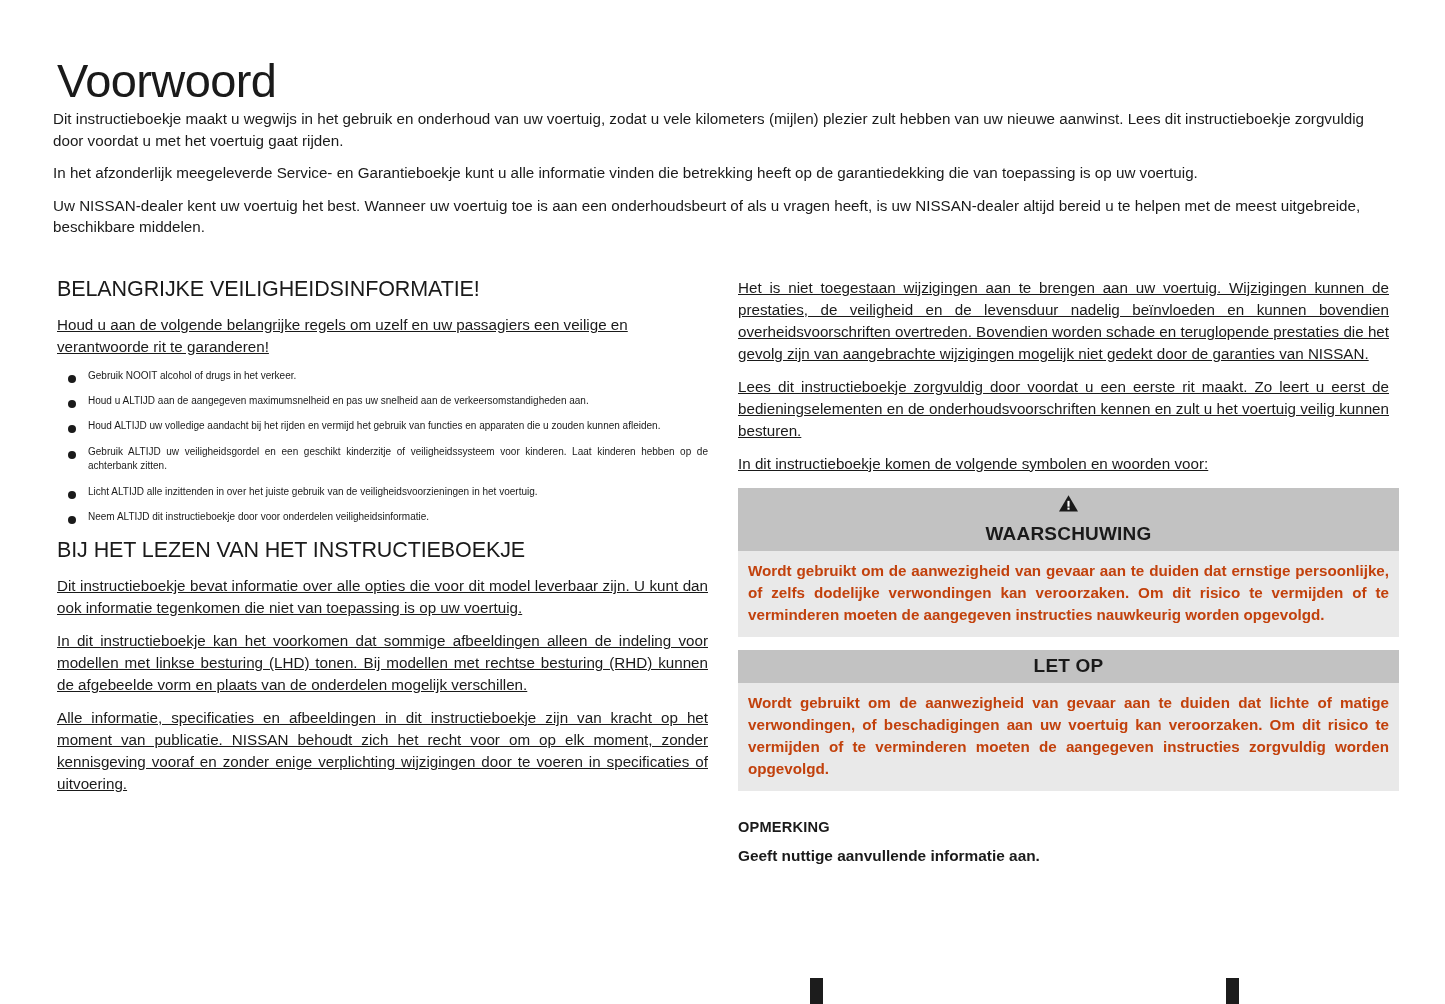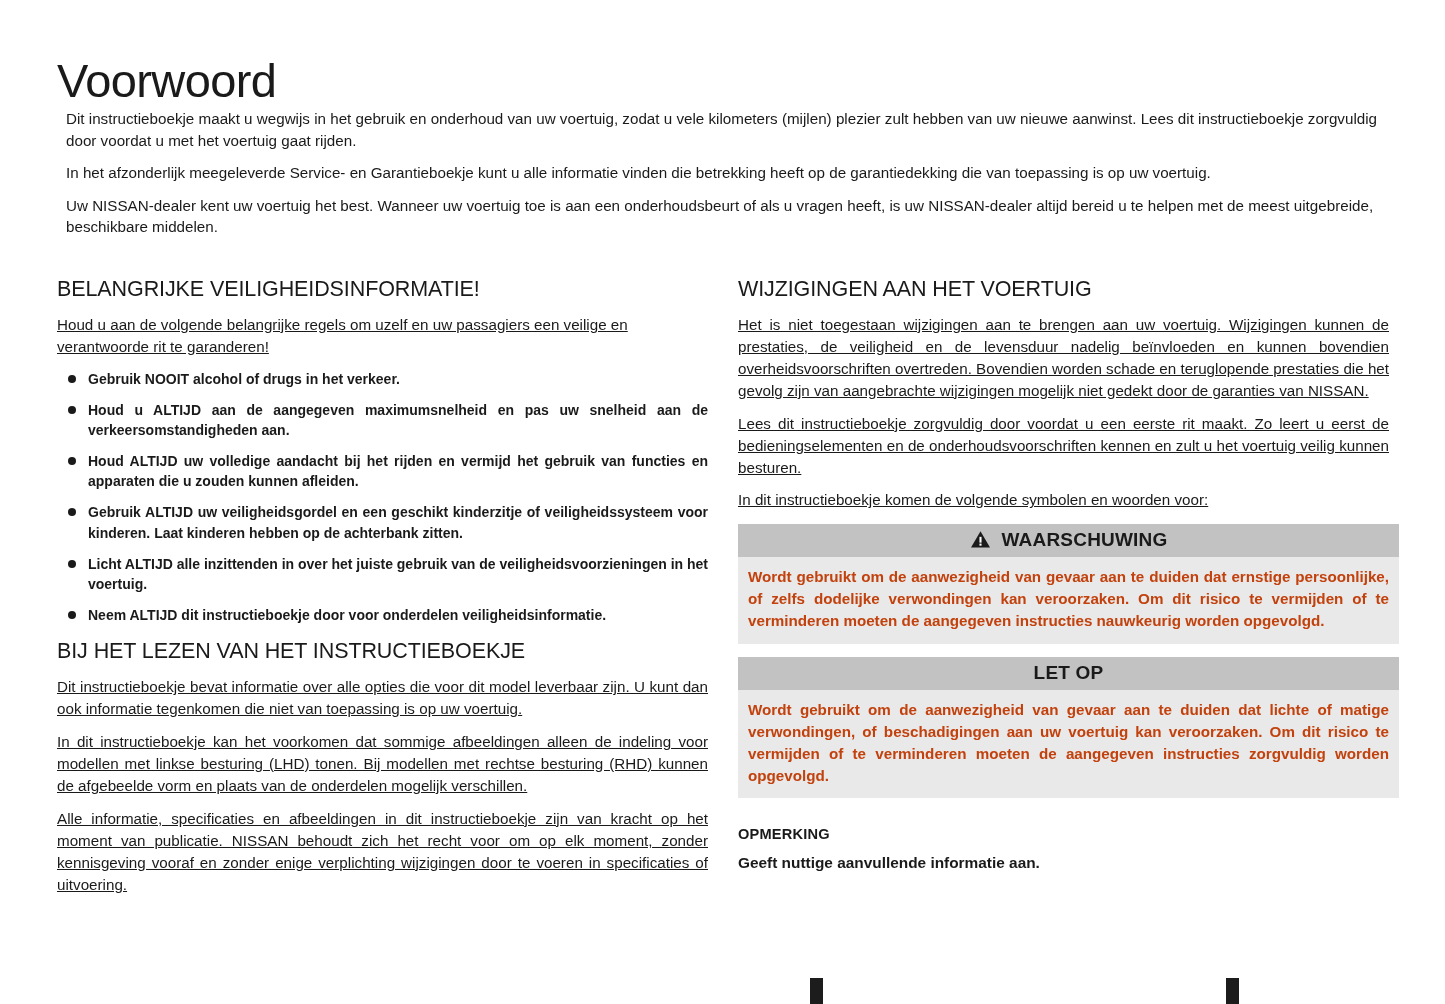--- a/index.html
+++ b/index.html
@@ -25,21 +25,21 @@
     left: 57px;
     top: 24px;
     font-size: 47px;
     font-weight: 400;
     letter-spacing: -0.6px;
     color: #1a1a1a;
     line-height: 1.1;
   }
   .intro {
     position: absolute;
-    left: 66px;
+    left: 53px;
     top: 108px;
     width: 1337px;
   }
   .intro p {
     margin: 0 0 11px 0;
     font-size: 15.2px;
     line-height: 1.42;
     text-align: left;
     color: #1a1a1a;
   }
@@ -78,22 +78,22 @@
   }
   ul.bullets {
     list-style: none;
     margin: 4px 0 13px 0;
     padding: 0;
   }
   ul.bullets li {
     position: relative;
     padding-left: 31px;
     margin-bottom: 11px;
-    font-size: 14px;
-    font-weight: bold;
+    font-size: 10px;
+    font-weight: normal;
     line-height: 1.44;
     text-align: justify;
     color: #1a1a1a;
   }
   ul.bullets li:last-child { margin-bottom: 0; }
   ul.bullets li::before {
     content: "";
     position: absolute;
     left: 11px;
     top: 6px;
@@ -108,23 +108,24 @@
   }
   .notice-head {
     background: #c2c2c2;
     text-align: center;
     font-size: 19px;
     font-weight: bold;
     letter-spacing: 0.2px;
     padding: 5px 0 6px 0;
     color: #1a1a1a;
     display: flex;
-    align-items: flex-start;
+    align-items: center;
     justify-content: center;
     gap: 11px;
+    flex-direction: column;
   }
   .notice-head .warn-icon {
     display: inline-block;
     width: 21px;
     height: 19px;
     position: relative;
     top: 1px;
   }
   .notice-body {
     background: #e9e9e9;
@@ -200,21 +201,20 @@
 
       <h2 class="section spaced">BIJ HET LEZEN VAN HET INSTRUCTIEBOEKJE</h2>
       <p class="body justify">Dit instructieboekje bevat informatie over alle opties die voor dit model leverbaar zijn. U kunt dan ook informatie tegenkomen die niet van toepassing is op uw voertuig.</p>
       <p class="body justify">In dit instructieboekje kan het voorkomen dat sommige afbeeldingen alleen de indeling voor modellen met linkse besturing (LHD) tonen. Bij modellen met rechtse besturing (RHD) kunnen de afgebeelde vorm en plaats van de onderdelen mogelijk verschillen.</p>
       <p class="body justify">Alle informatie, specificaties en afbeeldingen in dit instructieboekje zijn van kracht op het moment van publicatie. NISSAN behoudt zich het recht voor om op elk moment, zonder kennisgeving vooraf en zonder enige verplichting wijzigingen door te voeren in specificaties of uitvoering.</p>
 
     </div>
 
     <div class="col">
 
-      <h2 class="section">WIJZIGINGEN AAN HET VOERTUIG</h2>
       <p class="body justify">Het is niet toegestaan wijzigingen aan te brengen aan uw voertuig. Wijzigingen kunnen de prestaties, de veiligheid en de levensduur nadelig beïnvloeden en kunnen bovendien overheidsvoorschriften overtreden. Bovendien worden schade en teruglopende prestaties die het gevolg zijn van aangebrachte wijzigingen mogelijk niet gedekt door de garanties van NISSAN.</p>
 
       <p class="body justify">Lees dit instructieboekje zorgvuldig door voordat u een eerste rit maakt. Zo leert u eerst de bedieningselementen en de onderhoudsvoorschriften kennen en zult u het voertuig veilig kunnen besturen.</p>
       <p class="body">In dit instructieboekje komen de volgende symbolen en woorden voor:</p>
 
       <div class="notice">
         <div class="notice-head">
           <span class="warn-icon">
             <svg viewBox="0 0 22 20" width="21" height="19" aria-hidden="true">
               <path d="M11 1.2 L21 18.4 L1 18.4 Z" fill="#1a1a1a"></path>

